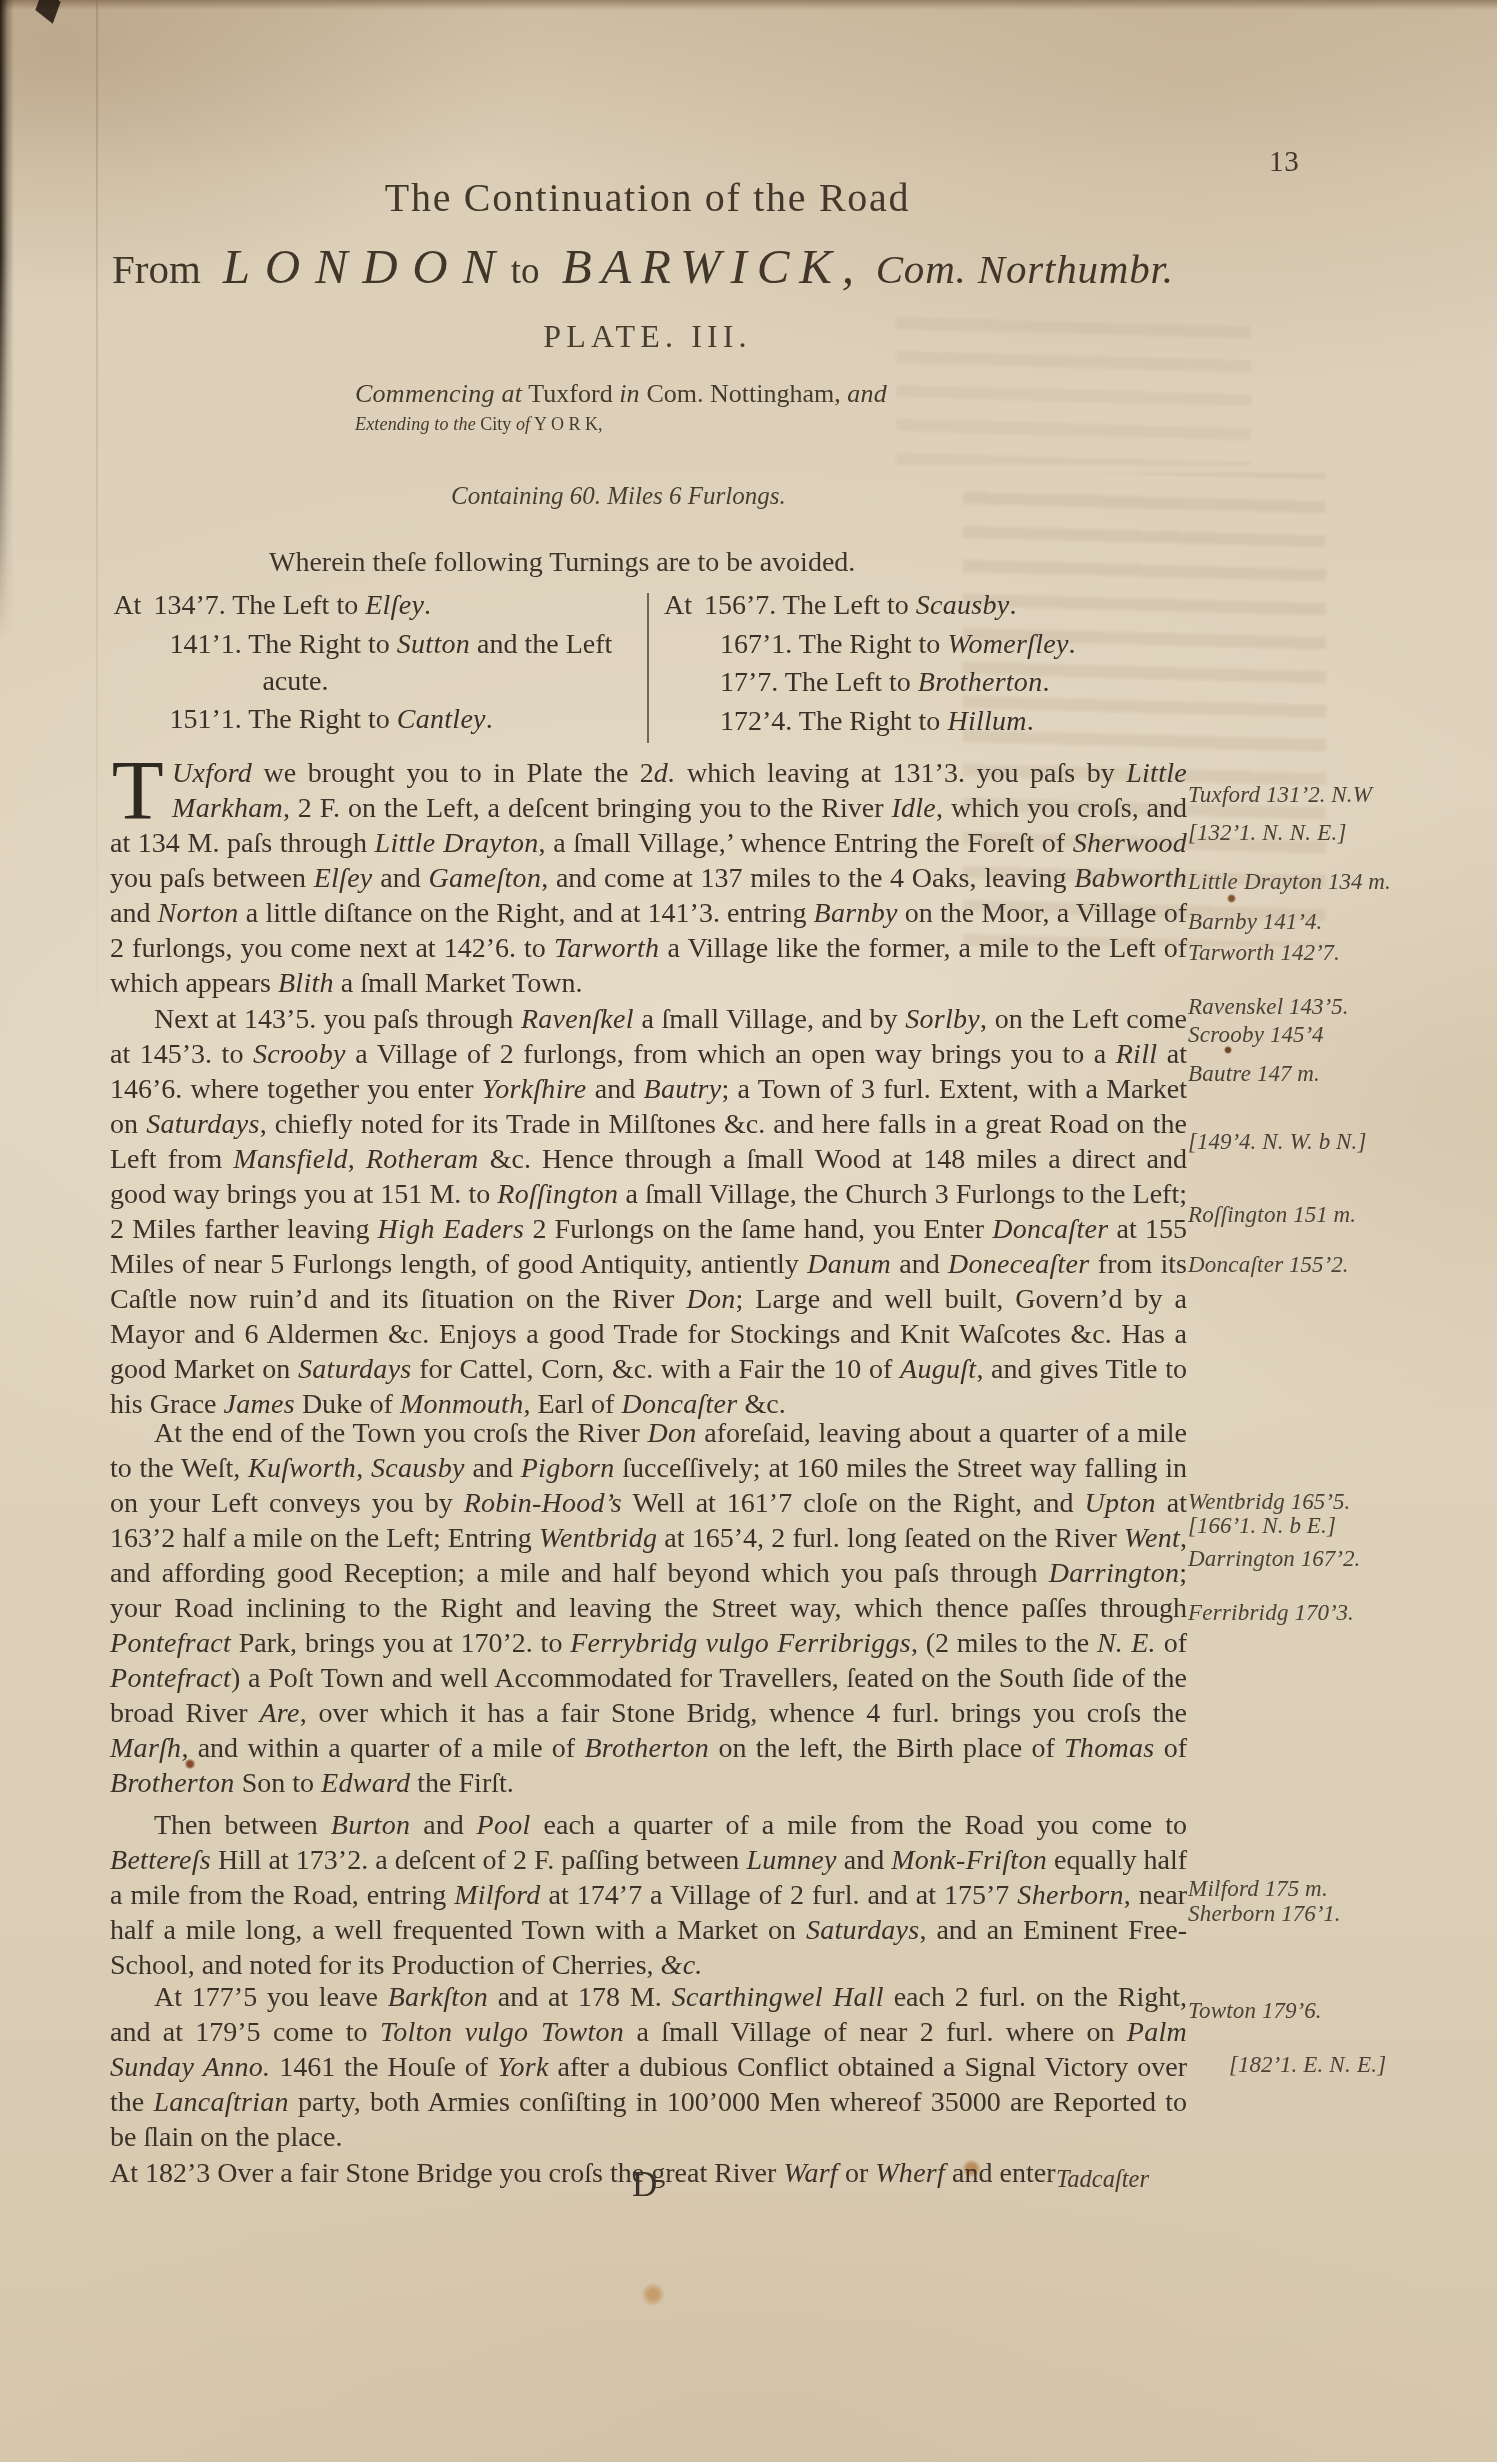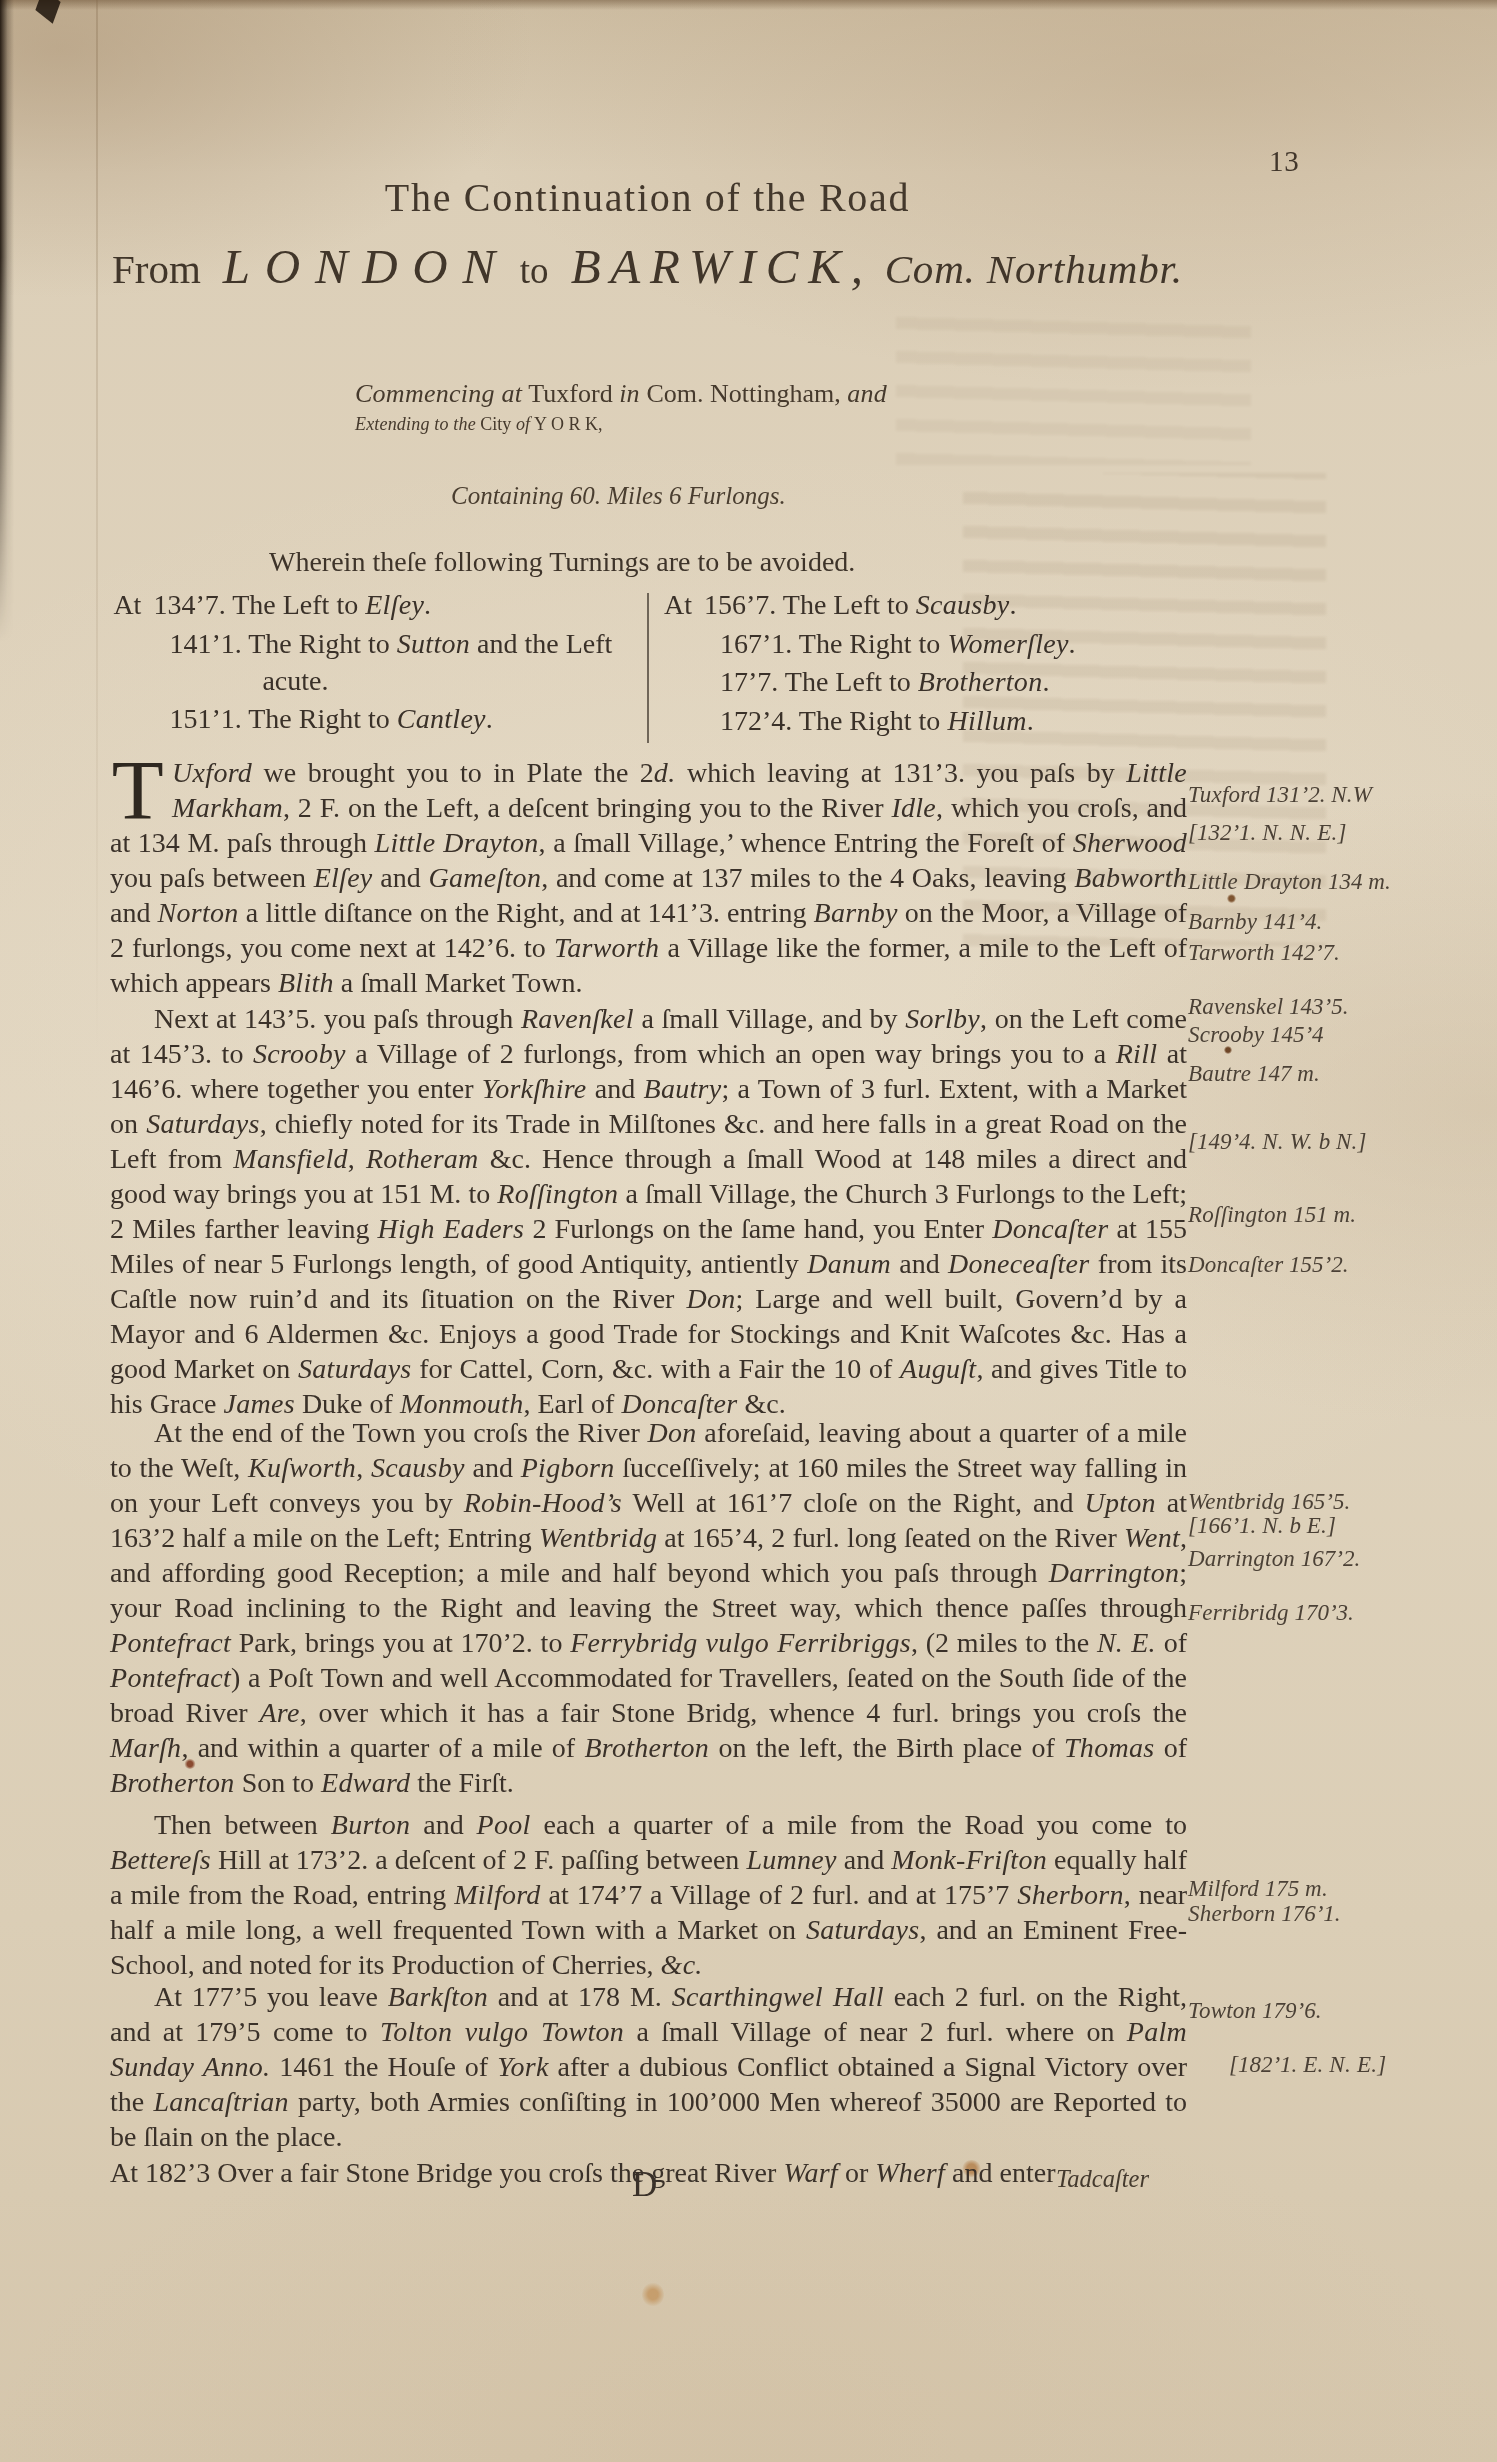--- a/index.html
+++ b/index.html
@@ -32,21 +32,21 @@
     background:repeating-linear-gradient(1.5deg, rgba(120,95,65,.9) 0 12px, transparent 12px 34px);}
   .stain{position:absolute;border-radius:50%;}
   .pagenum{position:absolute;left:1269px;top:145px;font-size:29px;color:#41362b;letter-spacing:0.8px;}
 
   .title{position:absolute;left:110px;top:174px;width:1075px;text-align:center;
     font-size:40px;letter-spacing:1.7px;color:#43382c;}
   .route{position:absolute;left:112px;top:238px;width:1099px;display:flex;
     align-items:baseline;color:#41362a;white-space:nowrap;}
   .route .w-from{font-size:41px;}
   .route .w-origin{font-style:italic;font-size:49px;letter-spacing:.30em;margin-left:22px;}
-  .route .w-to{font-size:37px;margin-left:10px;}
+  .route .w-to{font-size:37px;margin-left:1px;}
   .route .w-dest{font-style:italic;font-size:49px;letter-spacing:.20em;margin-left:22px;}
   .route .w-county{font-style:italic;font-size:41px;margin-left:12px;letter-spacing:.02em;}
   .plate{position:absolute;left:110px;top:318px;width:1075px;text-align:center;
     font-size:32px;letter-spacing:.16em;color:#4a3e30;}
   .commencing{position:absolute;left:355px;top:379px;font-size:26px;color:#463a2d;}
   .extending{position:absolute;left:355px;top:414px;font-size:18px;color:#463a2d;}
   .containing{position:absolute;left:451px;top:482px;font-size:25px;font-style:italic;color:#4a3e30;}
   .wherein{position:absolute;left:269px;top:546px;font-size:28px;color:#3e342a;}
 
   .turnings{position:absolute;left:110px;top:586px;width:1077px;font-size:28px;color:#3a3129;}
@@ -93,20 +93,21 @@
   <div class="title">The Continuation of the Road</div>
 
   <div class="route">
     <span class="w-from">From</span>
     <span class="w-origin">LONDON</span>
     <span class="w-to">to</span>
     <span class="w-dest">BARWICK,</span>
     <span class="w-county">Com. Northumbr.</span>
   </div>
 
+  <div class="plate">PLATE. III.</div>
   <div class="commencing"><i>Commencing at</i> Tuxford <i>in</i> Com. Nottingham, <i>and</i></div>
   <div class="extending"><i>Extending to the</i> City <i>of</i> Y O R K,</div>
   <div class="containing">Containing 60. Miles 6 Furlongs.</div>
   <div class="wherein">Wherein theſe following Turnings are to be avoided.</div>
 
   <div class="turnings">
     <div class="t-col left">
       <div class="t-row"><span class="at">At</span><span class="miles">134’7.</span> <span>The Left to <i>Elſey</i>.</span></div>
       <div class="t-row indent"><span class="miles">141’1.</span> <span>The Right to <i>Sutton</i> and the Left acute.</span></div>
       <div class="t-row indent"><span class="miles">151’1.</span> <span>The Right to <i>Cantley</i>.</span></div>

